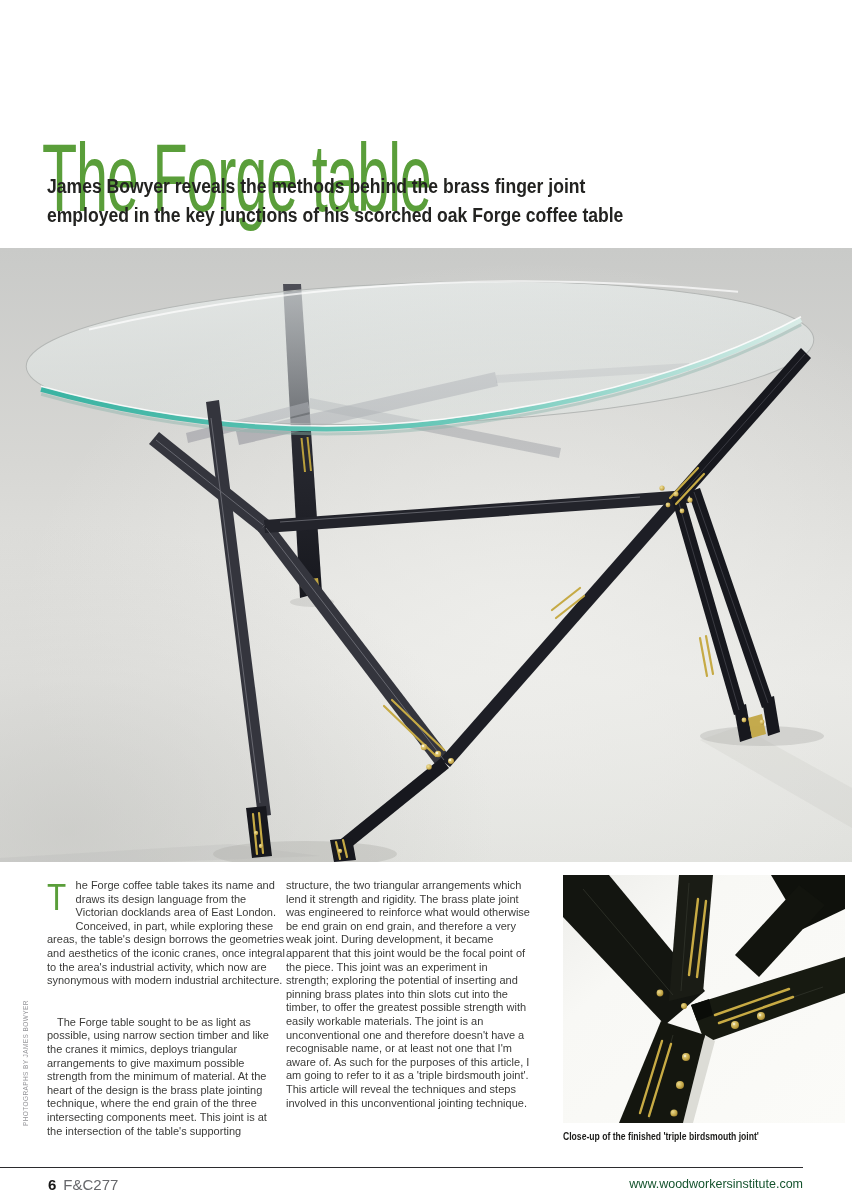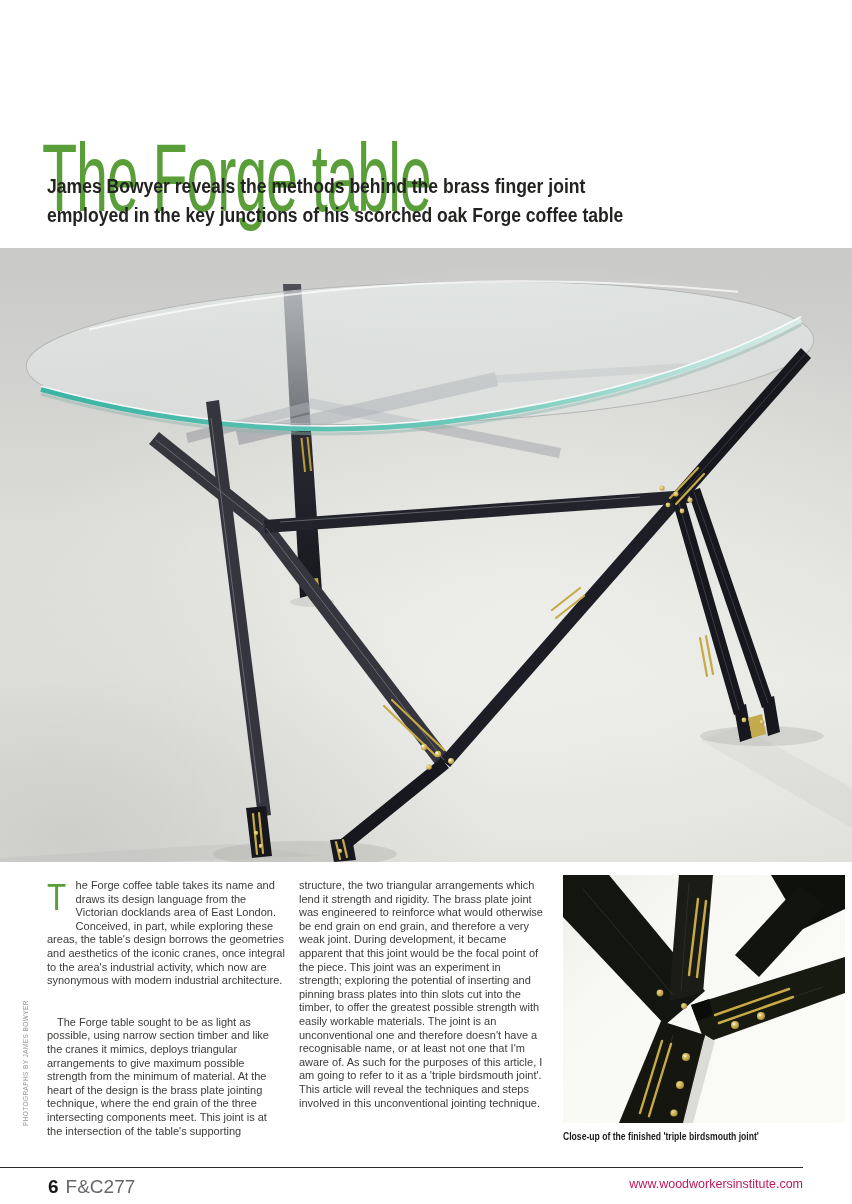--- a/index.html
+++ b/index.html
@@ -8,30 +8,30 @@
   .title{position:absolute;left:42px;top:66px;font-size:96px;line-height:96px;font-weight:400;
          color:#5a9e3a;letter-spacing:-2px;transform:scaleX(0.60);transform-origin:left top;white-space:nowrap;}
   .standfirst{position:absolute;left:47px;top:172px;font-size:19.5px;line-height:28.5px;font-weight:700;
          color:#232321;transform:scaleX(0.90);transform-origin:left top;white-space:nowrap;letter-spacing:0px;}
   .photo-main{position:absolute;left:0;top:248px;width:852px;height:614px;}
   .photo-closeup{position:absolute;left:563px;top:875px;width:282px;height:248px;}
   .caption{position:absolute;left:563px;top:1130px;font-size:10.5px;font-weight:700;color:#1b1b19;
          transform:scaleX(0.82);transform-origin:left top;white-space:nowrap;}
   .col{position:absolute;top:879px;font-size:11px;line-height:13.6px;color:#3b3b39;text-align:left;}
   .col1{left:47px;width:238px;}
-  .col2{left:299px;width:246px;}
+  .col2{left:286px;width:246px;}
   .dropcap{float:left;color:#5a9e3a;font-size:37px;line-height:33px;height:40px;
          margin:2px 6px 0 0;font-weight:400;transform:scaleX(0.85);transform-origin:left top;}
   .para2{text-indent:10px;margin-top:28px;}
   .credit{position:absolute;left:22px;top:1024px;height:102px;writing-mode:vertical-rl;
          transform:rotate(180deg);font-size:6.5px;letter-spacing:0.4px;color:#96969a;white-space:nowrap;}
   .folio-rule{position:absolute;left:0;top:1167px;width:803px;height:1px;background:#2b2b2e;}
-  .folio-left{position:absolute;left:48px;top:1176px;font-size:19px;color:#66676b;}
+  .folio-left{position:absolute;left:48px;top:1176px;font-size:15px;color:#66676b;}
   .folio-left b{color:#161616;font-weight:700;margin-right:7px;}
-  .folio-right{position:absolute;top:1177px;left:0;width:803px;text-align:right;font-size:12.5px;color:#be185d;}
+  .folio-right{position:absolute;top:1177px;left:0;width:803px;text-align:right;font-size:12.5px;color:#14532d;}
 </style>
 </head>
 <body>
 
 <div class="page">
 
   <h1 class="title">The Forge table</h1>
 
   <div class="standfirst">
     <div>James Bowyer reveals the methods behind the brass finger joint</div>

